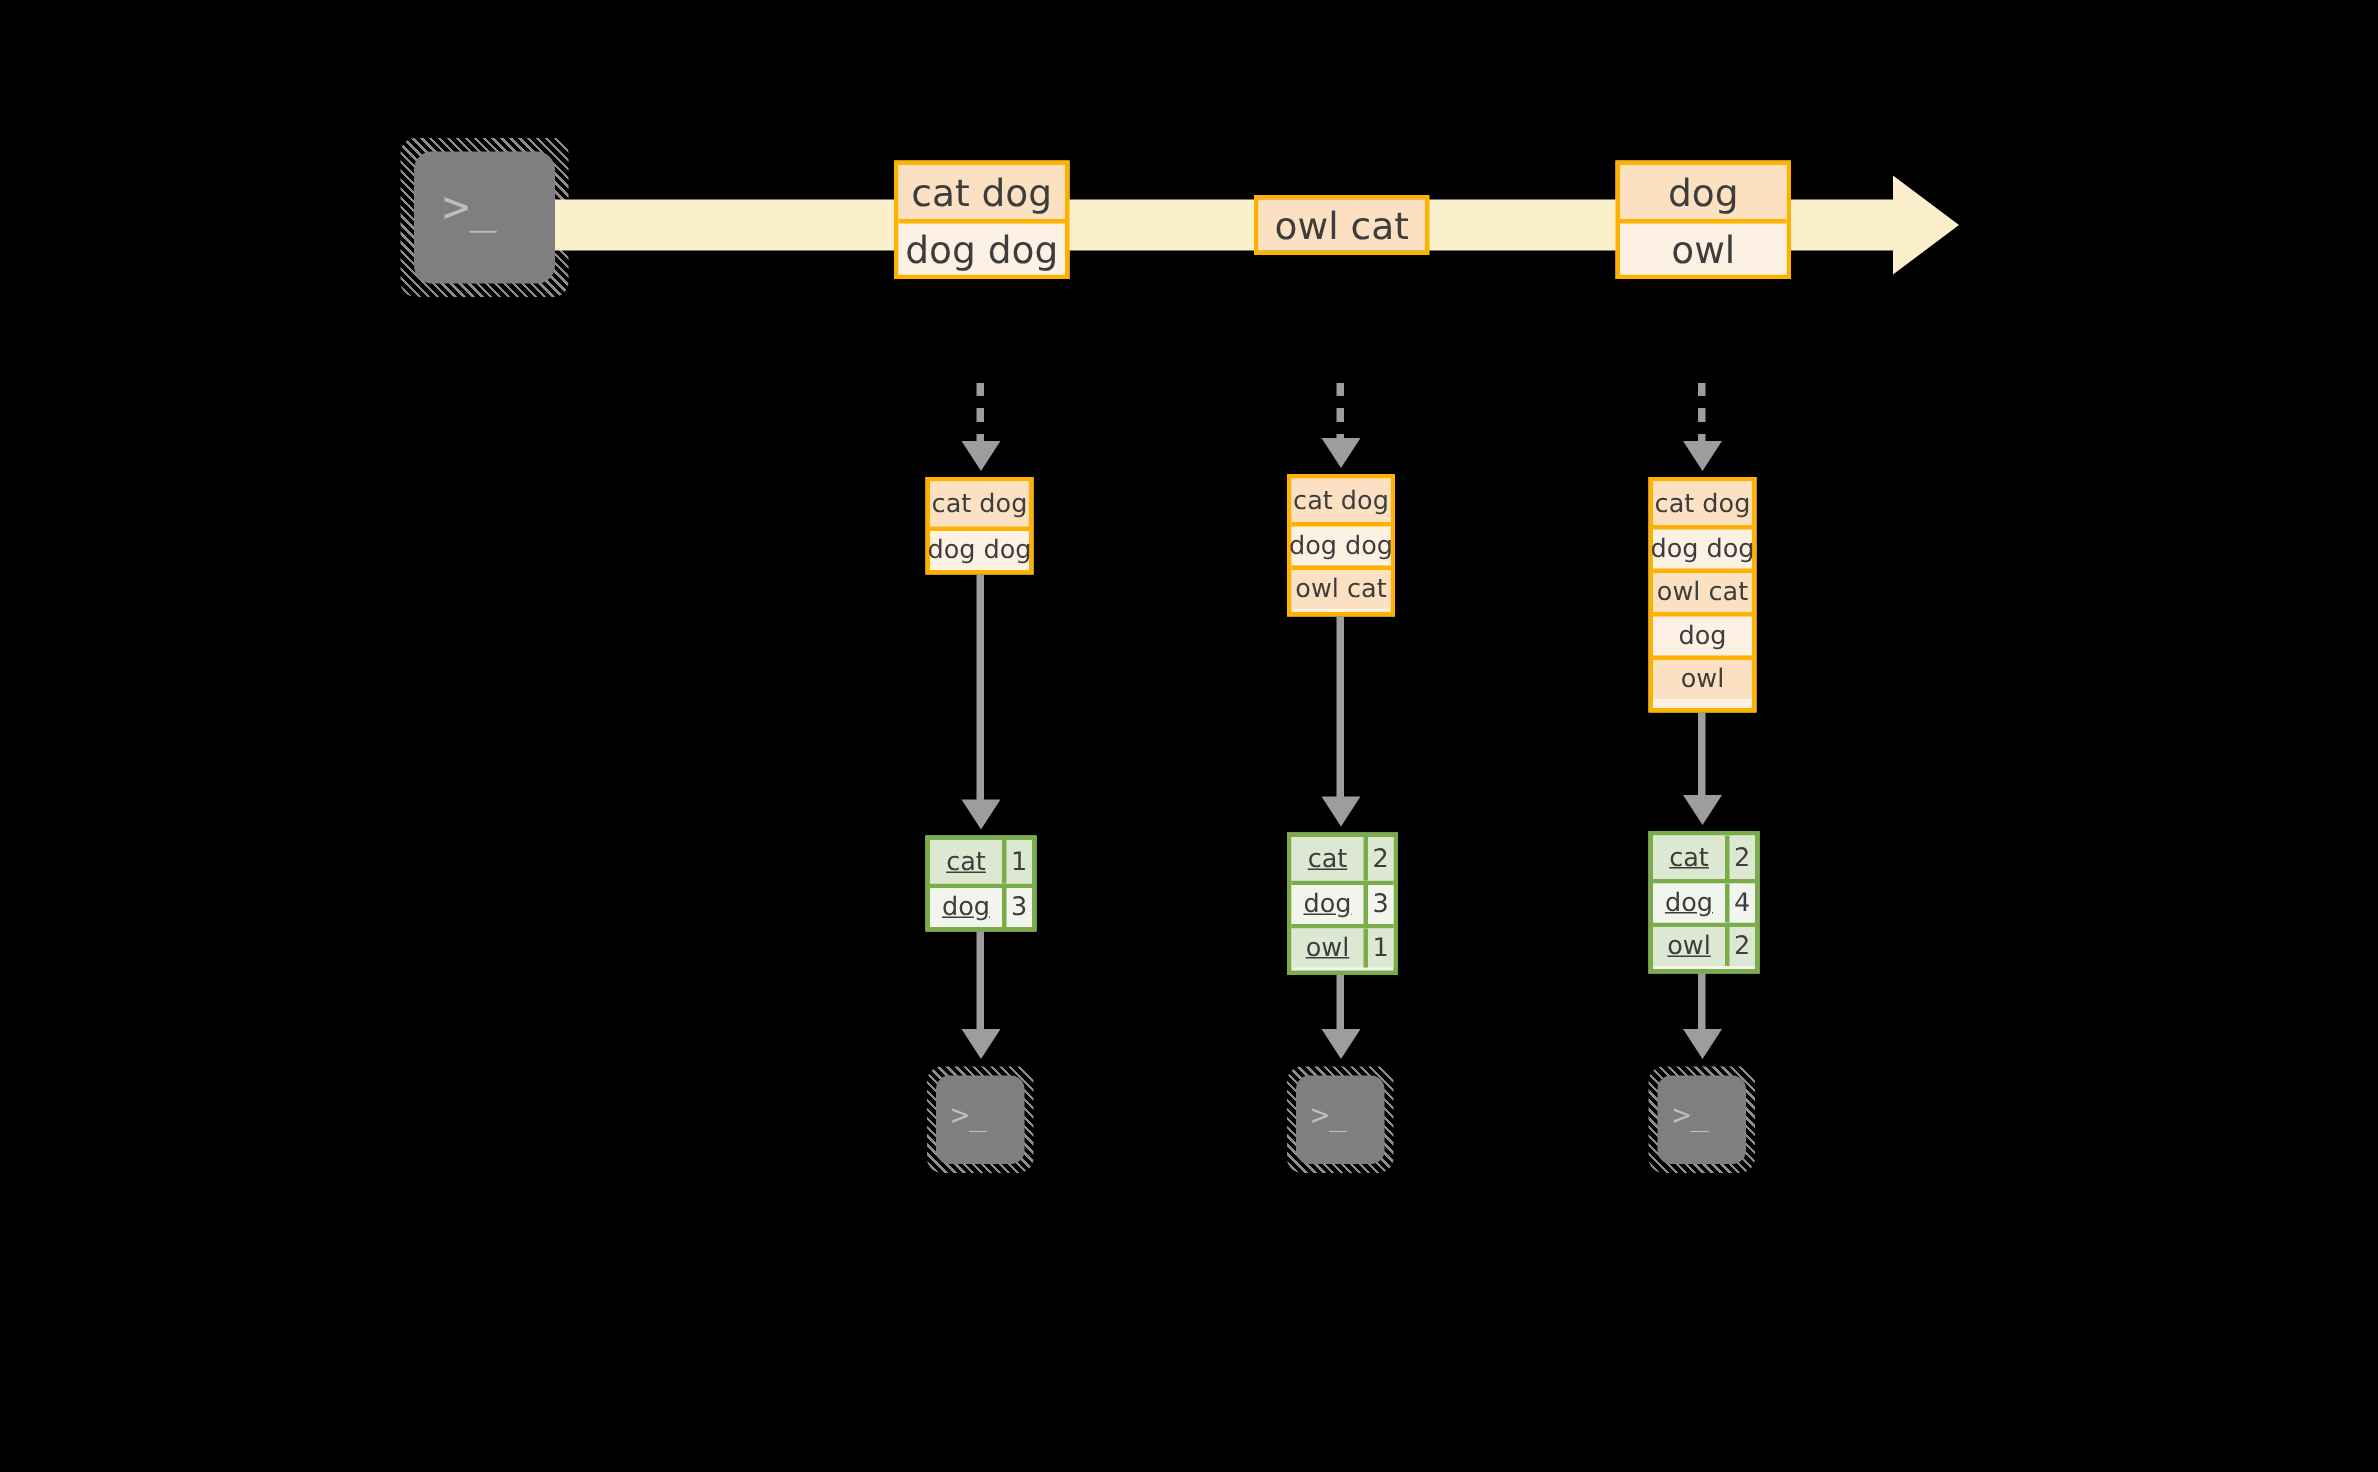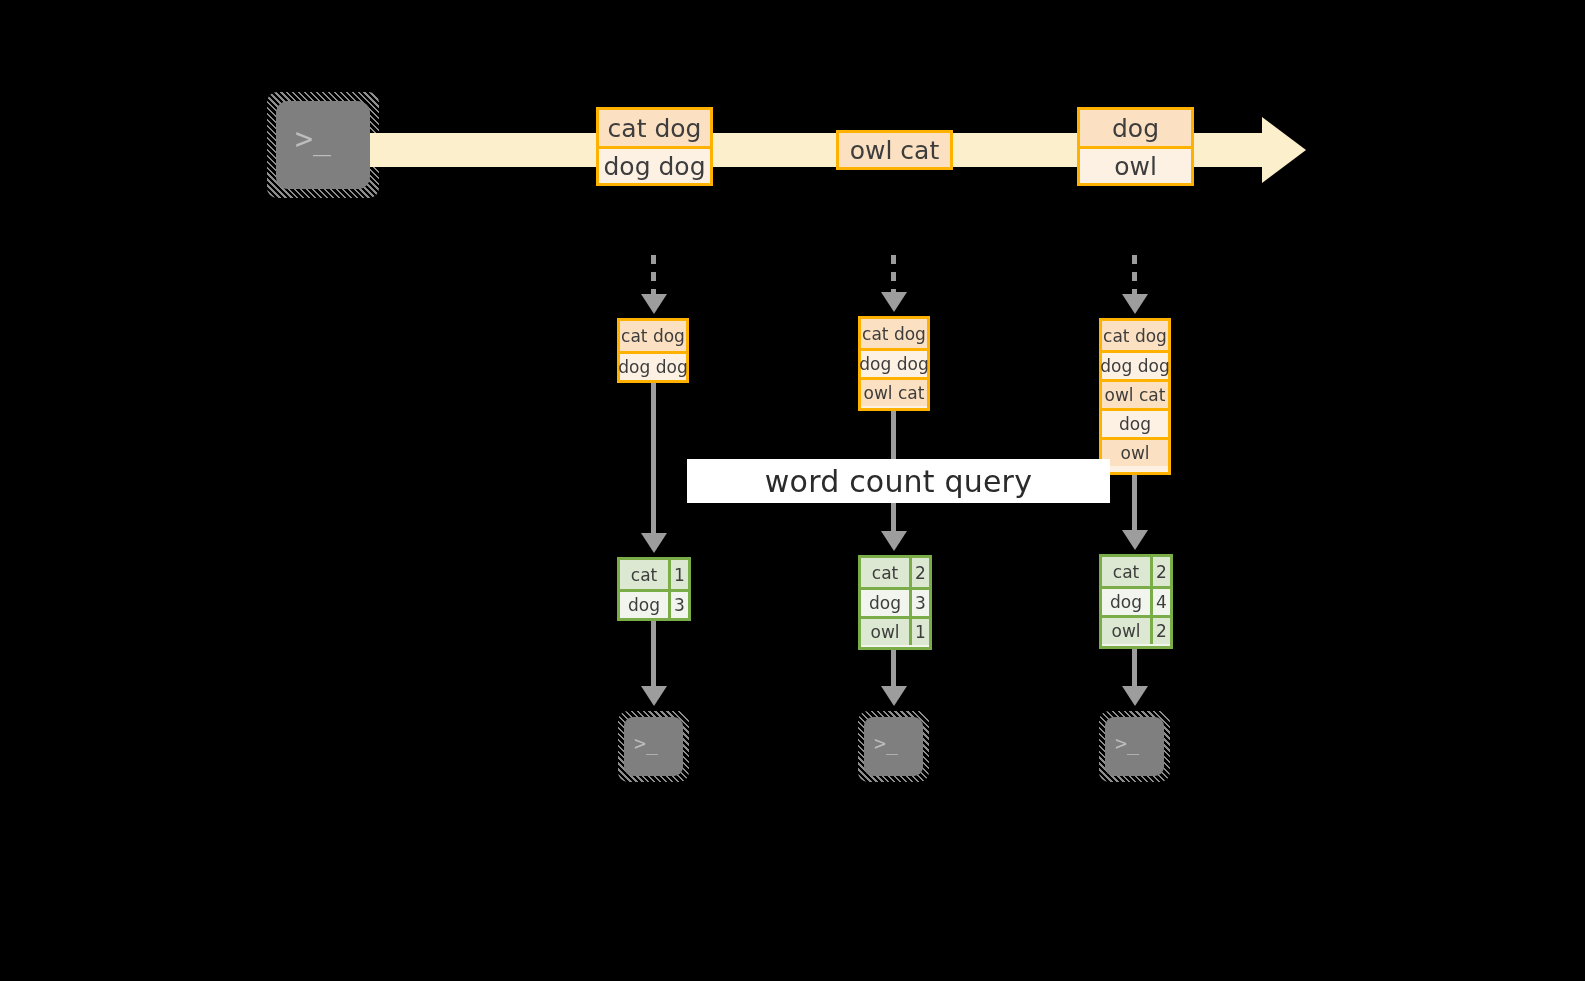--- a/index.html
+++ b/index.html
@@ -102,21 +102,21 @@
   .res-row + .res-row { border-top: 3px solid #7aad47; }
   .res-cell {
     box-sizing: border-box;
     display: flex;
     align-items: center;
     justify-content: center;
     font-size: 17px;
     color: #3d3d3d;
     white-space: nowrap;
   }
-  .res-cell.key { flex: 0 0 48px; }
+  .res-cell.key { flex: 0 0 48px; text-decoration: underline; }
   .res-cell.val { flex: 1 1 auto; border-left: 3px solid #7aad47; }
   .res-row.shade-a .res-cell { background: #dde8d3; }
   .res-row.shade-b .res-cell { background: #f1f5ee; }
 
   
   .conn-line {
     position: absolute;
     background: #9d9d9d;
     width: 5px;
   }
@@ -276,17 +276,14 @@
 
   <div class="conn-line" style="left:1132px; top:649px; height:43px;"></div>
   <div class="conn-head" style="left:1122px; top:686px;"></div>
 
   <div class="term-icon" style="left:1099px; top:711px; width:71px; height:71px;">
     <div class="term-hatch"></div>
     <div class="term-body" style="left:6px; top:6px; width:59px; height:59px; border-radius:9px;"></div>
     <div class="term-glyph" style="left:16px; top:22px; font-size:20px;">&gt;_</div>
   </div>
 
-  <div class="label-box" style="left:687px; top:459px; width:423px; height:44px;">
-    <span>word count query</span>
-  </div>
 
 </div>
 
 </body></html>

